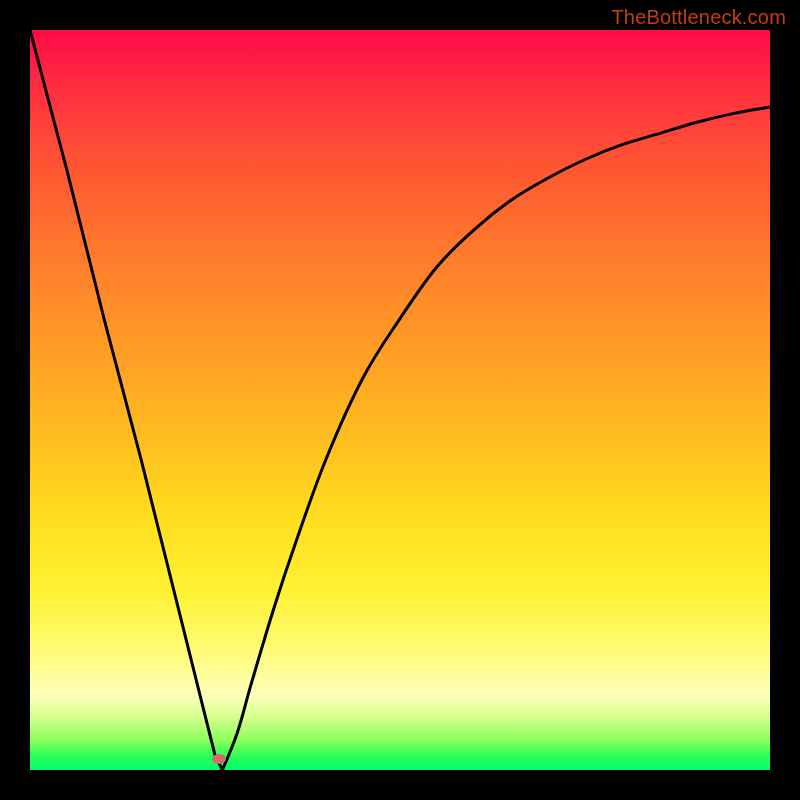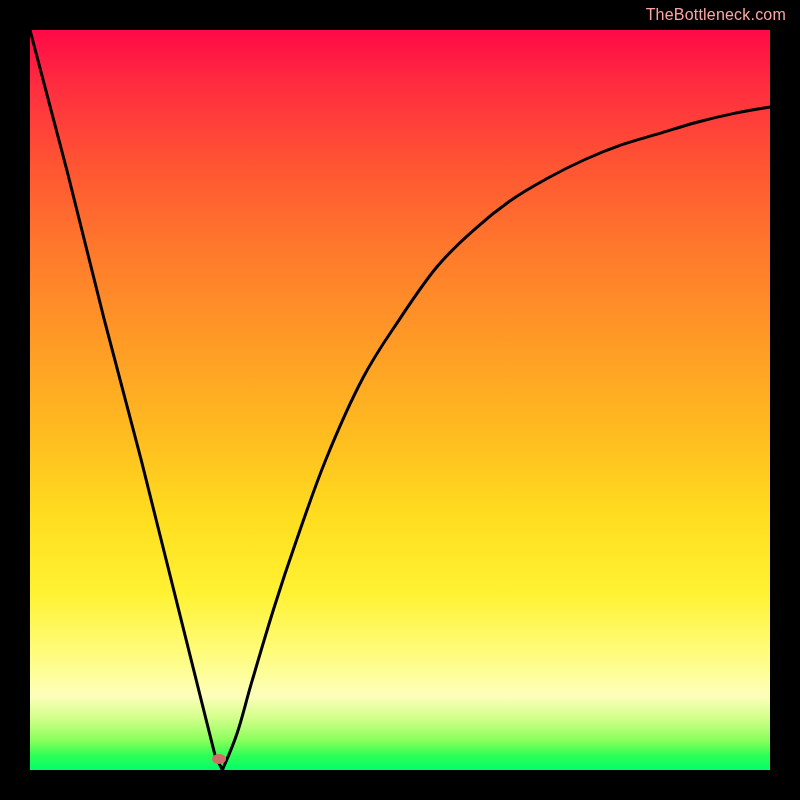--- a/index.html
+++ b/index.html
@@ -39,22 +39,22 @@
       #d2ff8a 93%,
       #8aff5c 96%,
       #2fff56 98%,
       #00ff6a 100%
     );
   }
   .watermark {
     position: absolute;
     top: 6px;
     right: 14px;
-    color: #fca5a5;
-    font-size: 16px;
+    color: #c2410c;
+    font-size: 20px;
     font-weight: 400;
     letter-spacing: 0.2px;
     user-select: none;
   }
   svg.curve {
     position: absolute;
     left: 0;
     top: 0;
     width: 740px;
     height: 740px;

